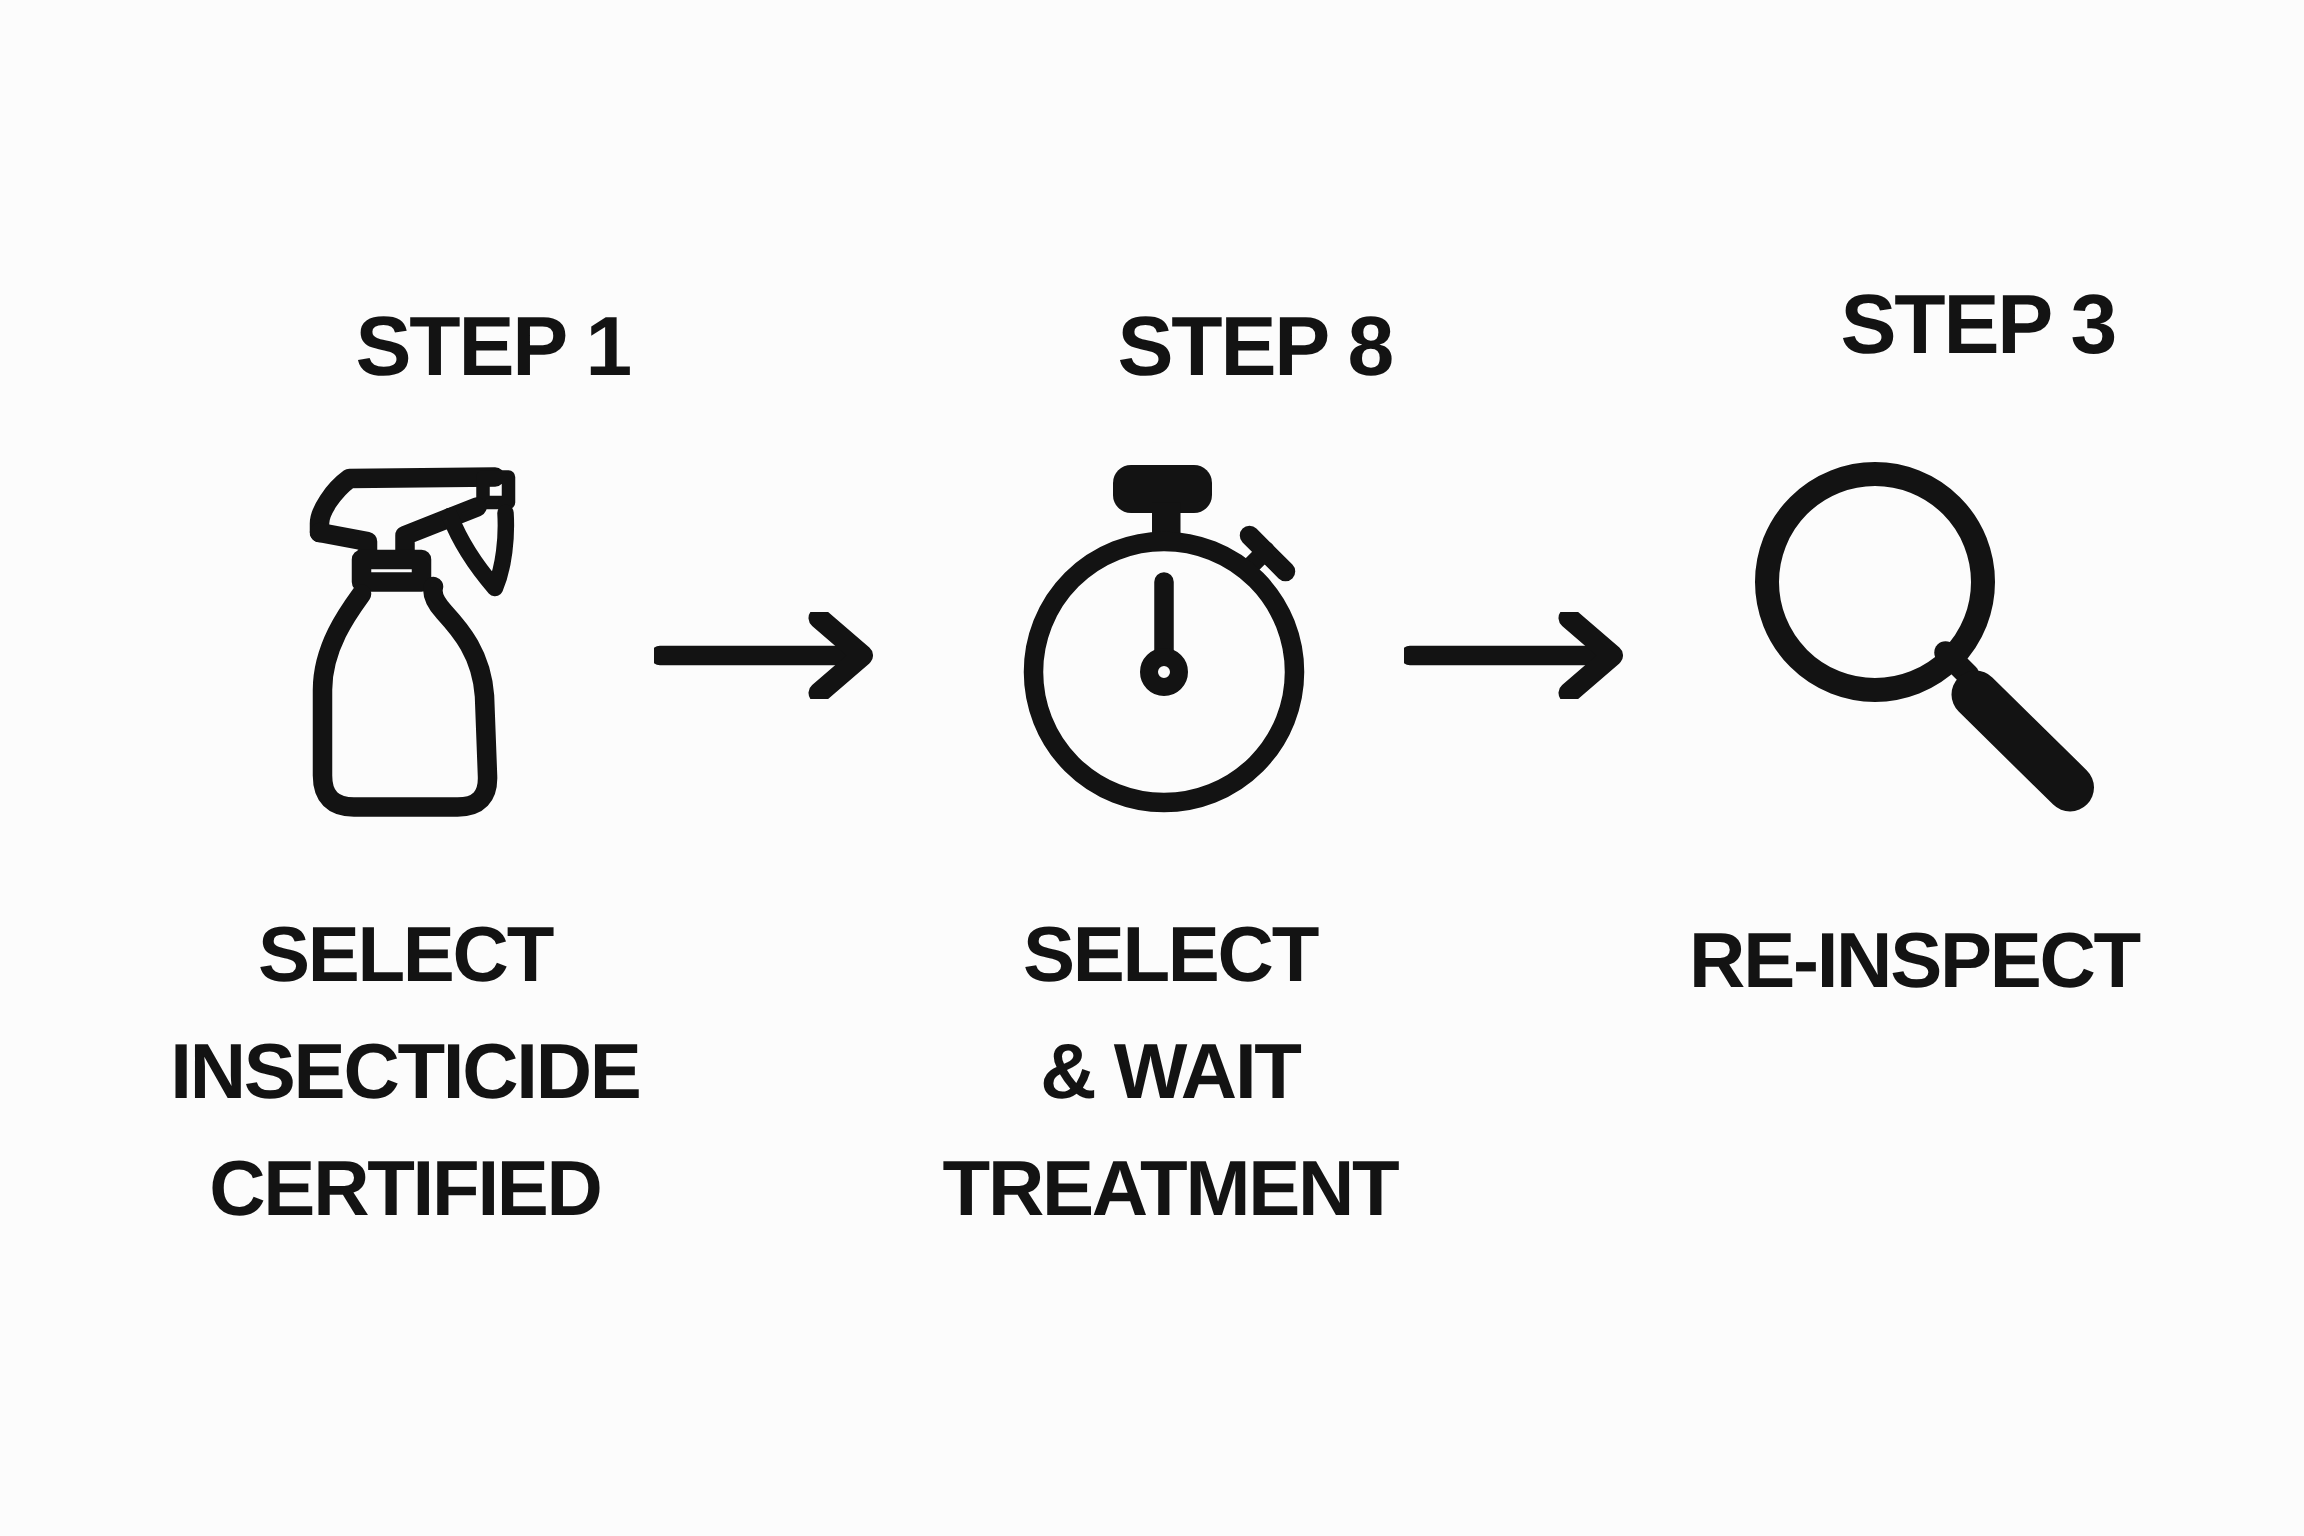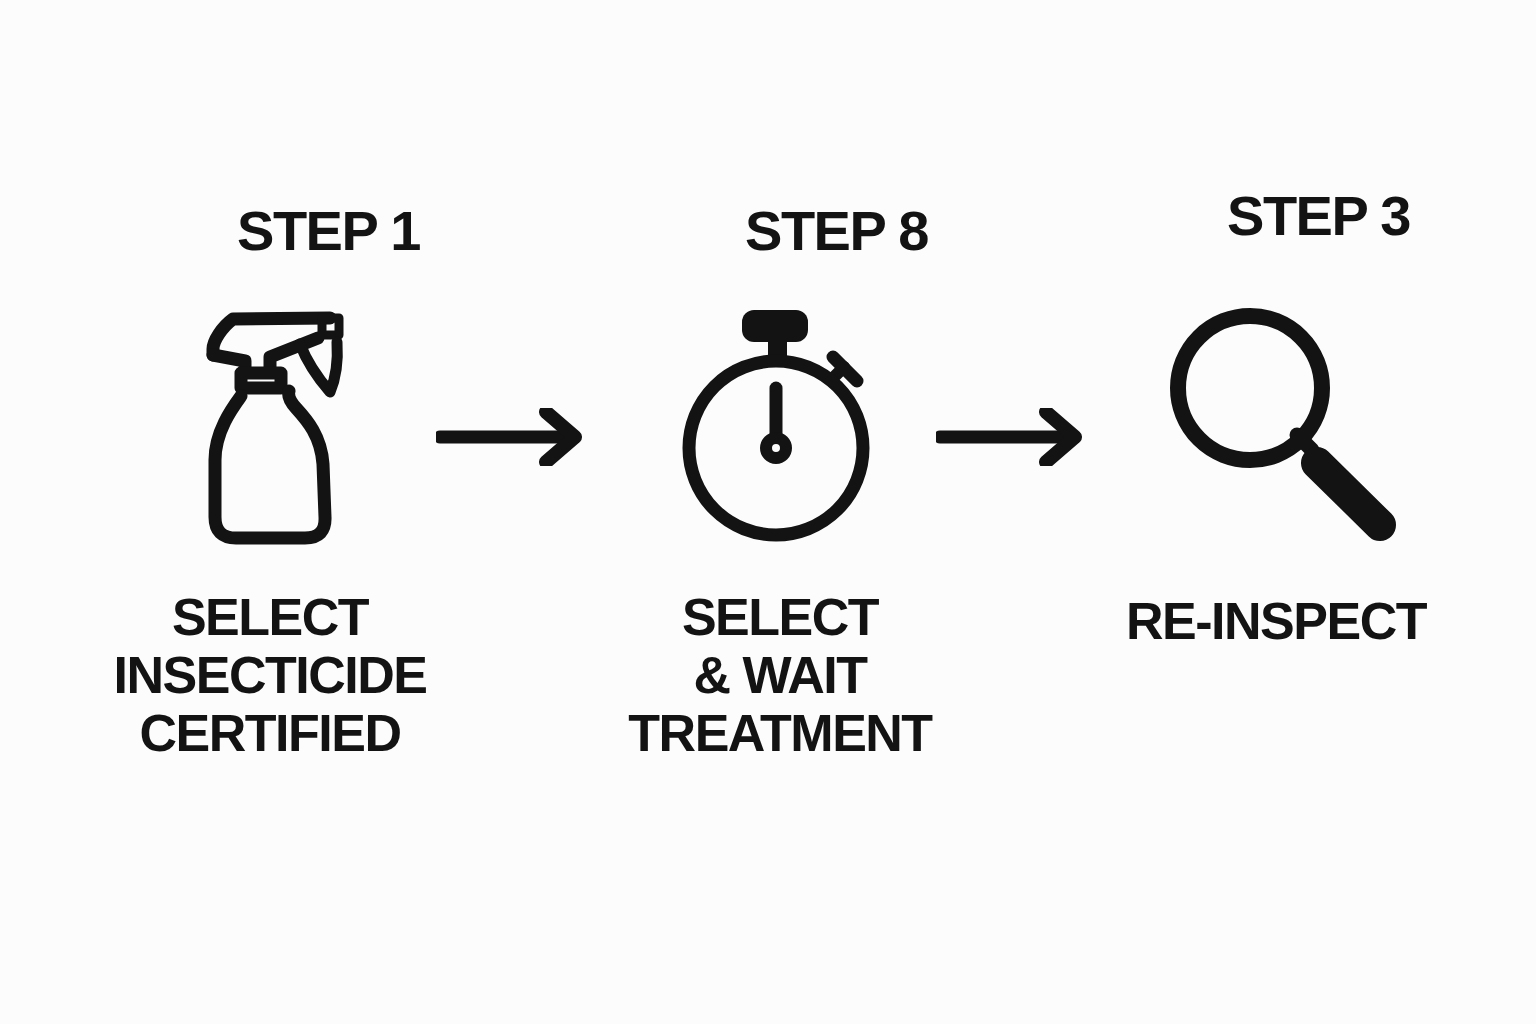--- a/index.html
+++ b/index.html
@@ -29,21 +29,21 @@
     white-space:nowrap;
   }
   .step-label{
     font-weight:700;
     font-size:52px;
     line-height:58px;
     letter-spacing:-1.5px;
     color:var(--ink);
     text-align:center;
   }
-  .step-label div{white-space:nowrap;}
+  .step-label div{white-space:nowrap;margin-top:20px;}
   svg{display:block;}
   .stroke{
     fill:none;
     stroke:var(--ink);
     stroke-width:13;
     stroke-linecap:round;
     stroke-linejoin:round;
   }
   .fill{fill:var(--ink);stroke:none;}
 </style>

